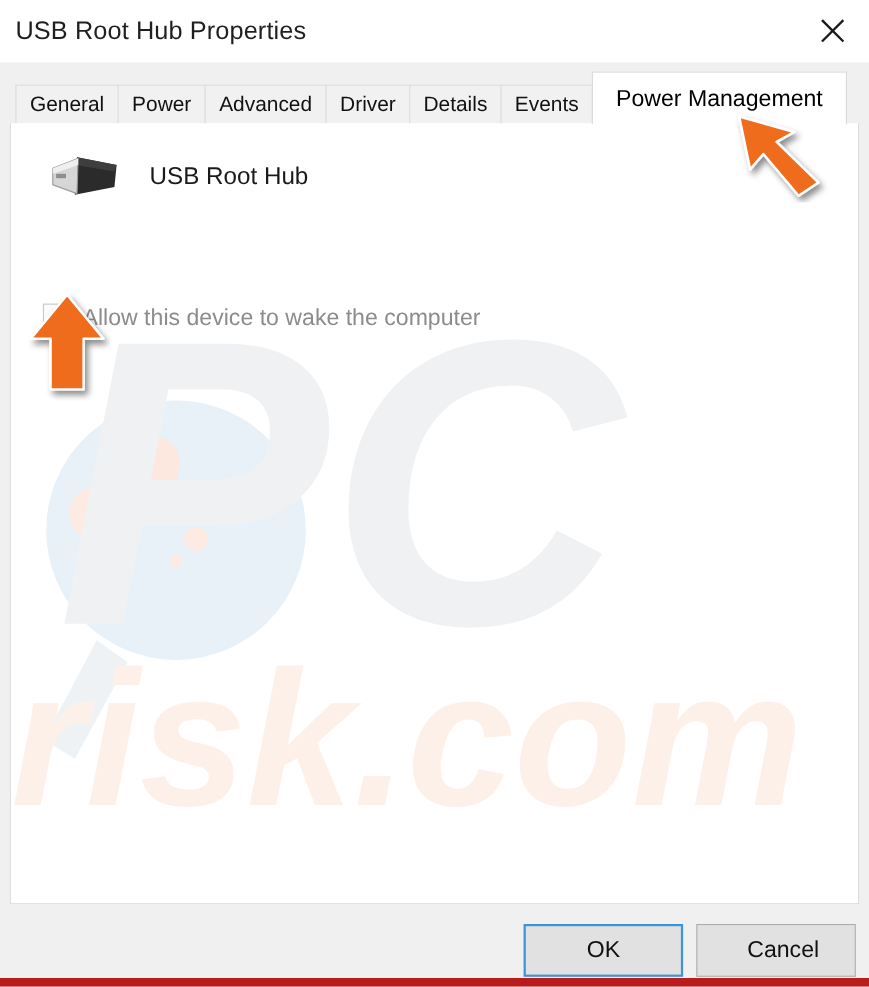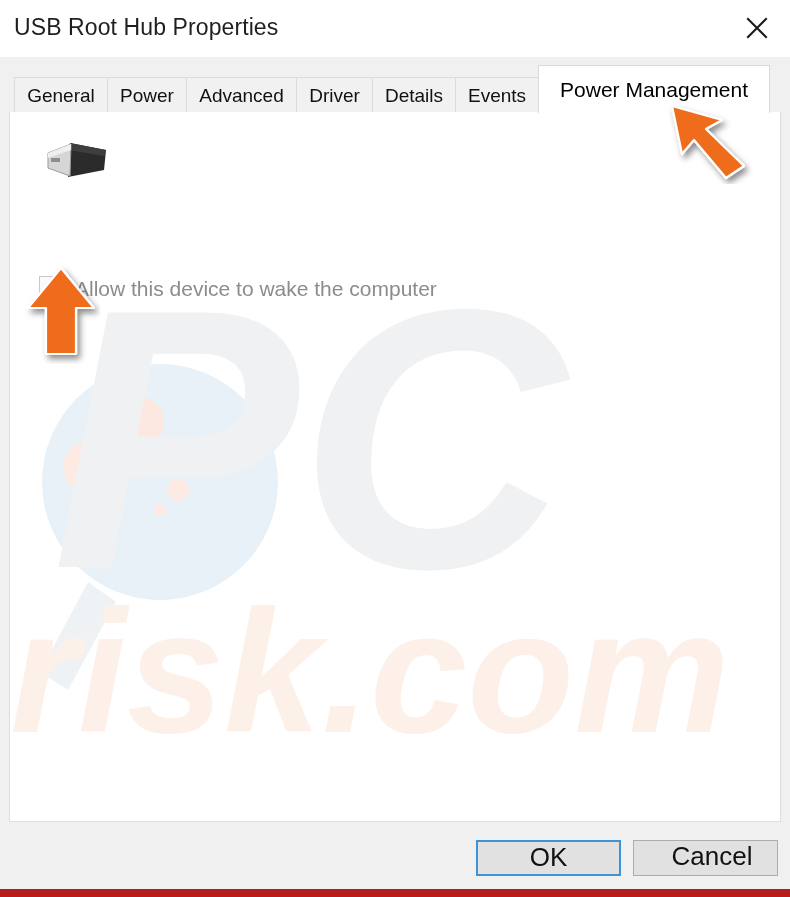--- a/index.html
+++ b/index.html
@@ -175,27 +175,27 @@
     position: absolute;
     left: 0;
     top: 822px;
     width: 790px;
     height: 71px;
     background: #f0f0f0;
   }
   .dlg-button {
     position: absolute;
     box-sizing: border-box;
-    height: 36px;
+    height: 48px;
     background: #e1e1e1;
     border: 1px solid #adadad;
-    font-size: 26px;
+    font-size: 21px;
     color: #111111;
     display: flex;
-    align-items: flex-start;
+    align-items: center;
     justify-content: center;
     cursor: pointer;
     font-family: "Liberation Sans", sans-serif;
   }
   #ok-button {
     left: 476px;
     top: 18px;
     width: 145px;
     border: 2px solid #3c93d8;
   }
@@ -281,20 +281,21 @@
         <svg width="70" height="46" viewBox="0 0 70 46" aria-hidden="true">
 
           <path d="M30 6 L66 13 L64 33 L28 40 Z" fill="#2b2b2b"></path>
           <path d="M30 6 L66 13 L64 19 L29 13 Z" fill="#3e3e3e"></path>
 
           <path d="M8 16 L31 7 L30 39 L8 31 Z" fill="#d6d6d6" stroke="#9a9a9a" stroke-width="1"></path>
           <path d="M8 16 L31 7 L31 13 L8 21 Z" fill="#efefef"></path>
           <rect x="11" y="21" width="9" height="4" fill="#8e8e8e"></rect>
         </svg>
       </span>
+      <span id="device-name">USB Root Hub</span>
     </div>
 
 
     <div class="check-row" id="check-row-1" style="top:164px;">
       <span class="check-box disabled" id="check-box-1"></span>
       <span class="check-label disabled">Allow this device to wake the computer</span>
     </div>
 
   </div>
 

